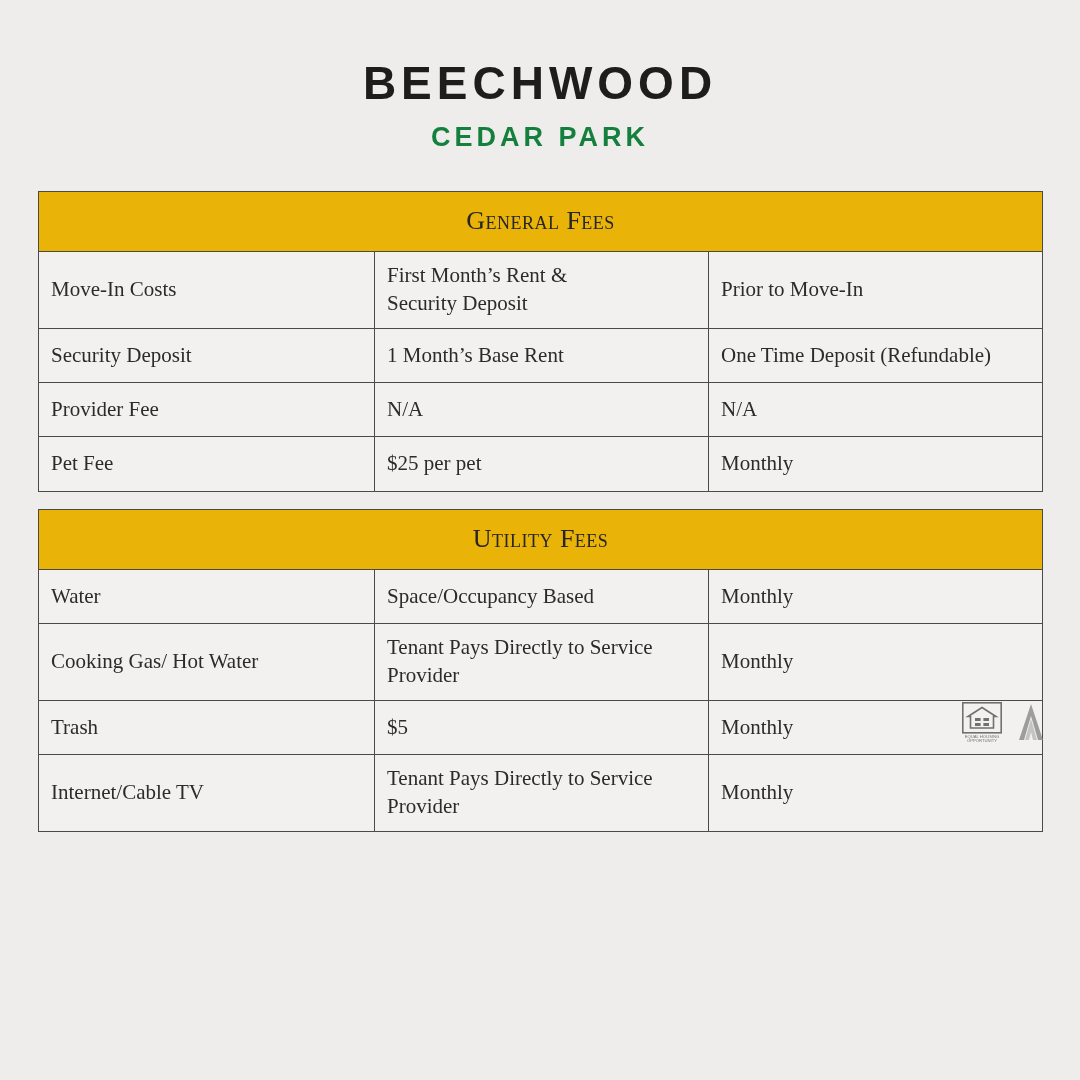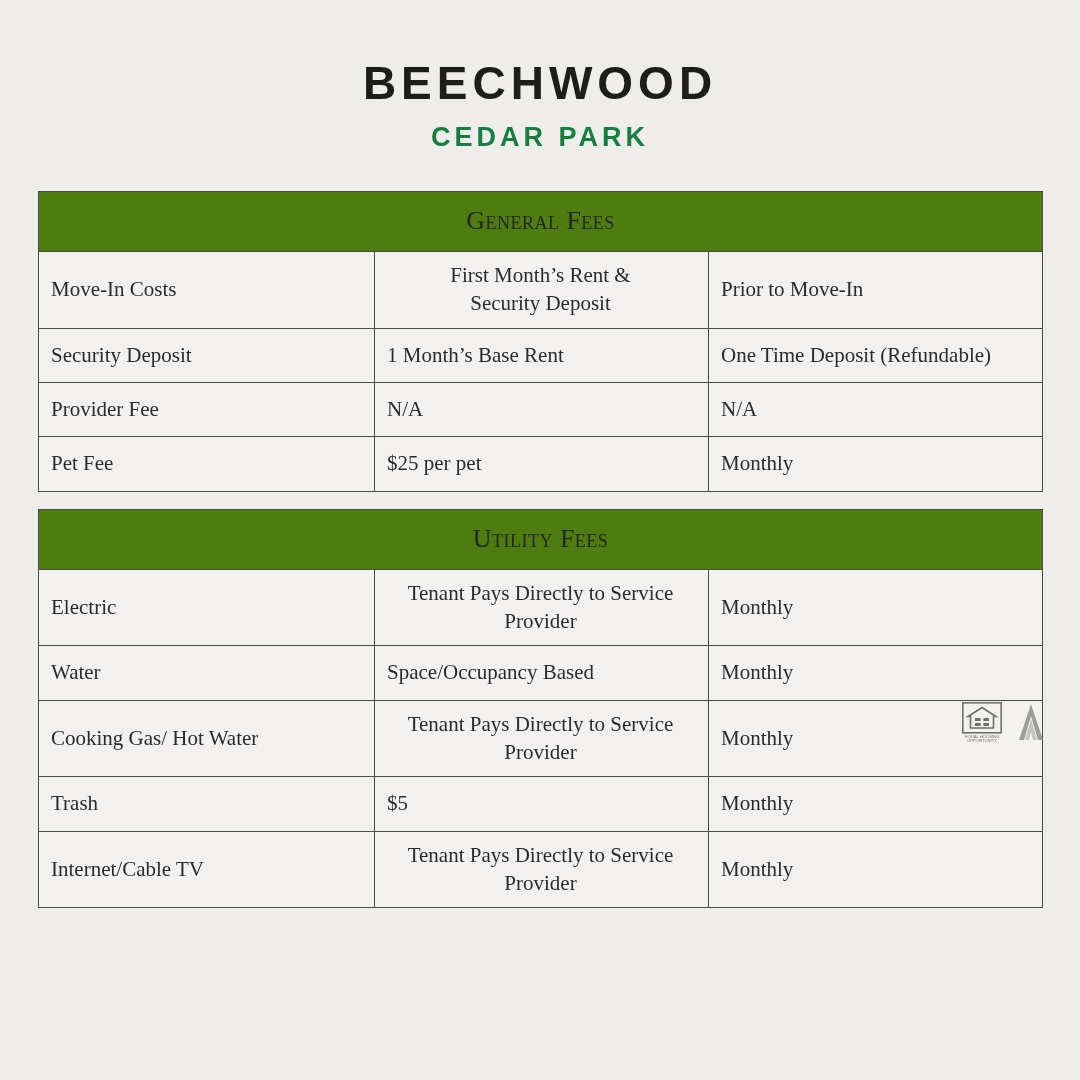--- a/index.html
+++ b/index.html
@@ -45,21 +45,21 @@
     width: 1004px;
     border-collapse: collapse;
     table-layout: fixed;
     background: #f2f1ef;
   }
   table + table { margin-top: 17px; }
   col.c1 { width: 336px; }
   col.c2 { width: 334px; }
   col.c3 { width: 334px; }
   th.section-title {
-    background: #4d7c0f;
+    background: #eab308;
     border: 1px solid #4a4a48;
     text-align: center;
     font-weight: normal;
     font-size: 23px;
     color: #26262a;
     padding: 14px 0 15px 0;
     letter-spacing: 0.5px;
   }
   th.section-title .small-caps {
     font-variant: small-caps;
@@ -67,21 +67,21 @@
   }
   td {
     border: 1px solid #4a4a48;
     padding: 12px 14px 13px 12px;
     font-size: 21px;
     color: #2b2b2d;
     vertical-align: middle;
     line-height: 1.35;
     background: #f2f1ef;
   }
-  td.two-line { padding-top: 9px; padding-bottom: 10px; text-align: center; }
+  td.two-line { padding-top: 9px; padding-bottom: 10px; }
   
   .footer {
     position: absolute;
     right: 34px;
     bottom: 24px;
     display: flex;
     align-items: flex-end;
     gap: 14px;
   }
   .eho { opacity: 0.85; }
@@ -144,25 +144,20 @@
           <col class="c3">
         </colgroup>
       <thead>
         <tr>
           <th class="section-title" colspan="3">
             <span class="small-caps">Utility Fees</span>
           </th>
         </tr>
       </thead>
       <tbody>
-        <tr>
-          <td>Electric</td>
-          <td class="two-line">Tenant Pays Directly to Service Provider</td>
-          <td>Monthly</td>
-        </tr>
         <tr>
           <td>Water</td>
           <td>Space/Occupancy Based</td>
           <td>Monthly</td>
         </tr>
         <tr>
           <td>Cooking Gas/ Hot Water</td>
           <td class="two-line">Tenant Pays Directly to Service Provider</td>
           <td>Monthly</td>
         </tr>

